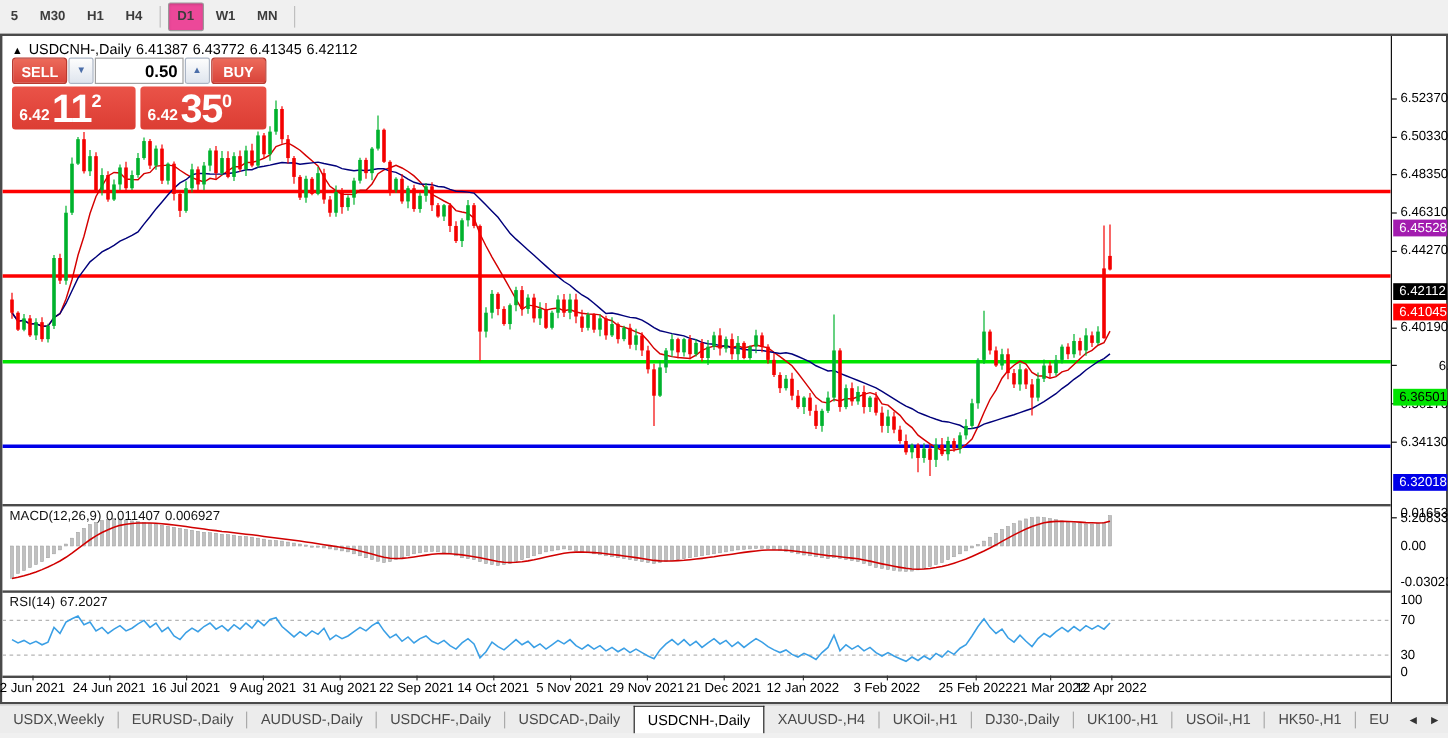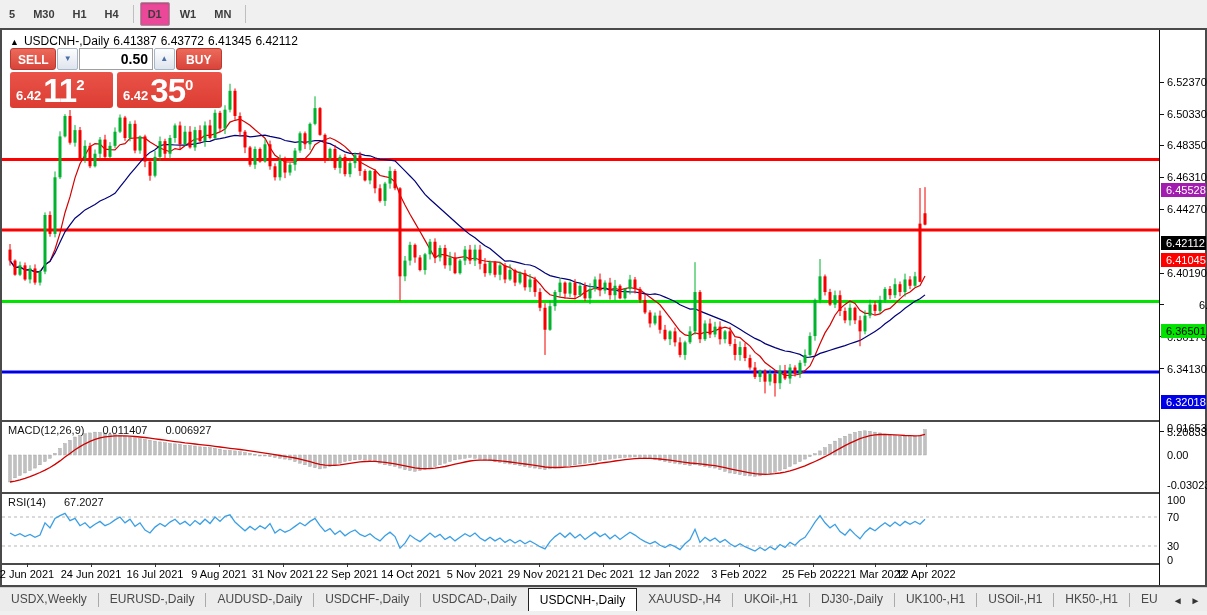--- a/index.html
+++ b/index.html
@@ -43,21 +43,21 @@
   #tp-row2{display:flex;margin-top:2px;height:36px;}
   .price-box{background:linear-gradient(#ea5348,#dc3d33);border-radius:3px;color:#fff;
     display:flex;align-items:flex-end;padding:0 4px 1px 6px;}
   #sell-box{width:95px;margin-right:4px;}
   #buy-box{width:97px;}
   .pb-small{font-size:13px;font-weight:bold;margin:0 2px 4px 0;}
   .pb-big{font-size:33px;font-weight:bold;line-height:33px;letter-spacing:-1px;}
   .pb-sup{font-size:15px;font-weight:bold;margin-bottom:14px;}
   
   .ind-label{position:absolute;left:6px;top:2px;font-size:11px;color:#111;z-index:4;white-space:nowrap;}
-  .ind-label span{margin-right:18px;}
+  .ind-label span{margin-right:4px;}
   
   .ax-lbl{position:absolute;left:7px;font-size:11px;color:#000;transform:translateY(-50%);white-space:nowrap;}
   .ax-tick{position:absolute;left:0;width:4px;height:1px;background:#111;}
   .ax-badge{position:absolute;left:1px;width:45px;height:14px;font-size:11px;line-height:14px;
     padding-left:5px;transform:translateY(-50%);z-index:3;box-sizing:border-box;}
   
   #tab-bar{position:absolute;left:0;top:587px;width:1207px;height:24px;background:#ececec;
     display:flex;align-items:center;overflow:hidden;border-top:1px solid #cfcfcf;}
   .tab{font-size:12px;color:#4a4a4a;line-height:23px;padding:0 11px;white-space:nowrap;cursor:default;}
   .tab.active{background:#fff;border:1px solid #222;border-bottom:none;color:#000;margin-top:0px;}
@@ -705,21 +705,21 @@
       <div id="date-axis">
           <div class="date-tick" style="left: 25px;"></div>
           <div class="date-lbl" style="left: 25px;">2 Jun 2021</div>
           <div class="date-tick" style="left: 89px;"></div>
           <div class="date-lbl" style="left: 89px;">24 Jun 2021</div>
           <div class="date-tick" style="left: 153px;"></div>
           <div class="date-lbl" style="left: 153px;">16 Jul 2021</div>
           <div class="date-tick" style="left: 217px;"></div>
           <div class="date-lbl" style="left: 217px;">9 Aug 2021</div>
           <div class="date-tick" style="left: 281px;"></div>
-          <div class="date-lbl" style="left: 281px;">31 Nov 2021</div>
+          <div class="date-lbl" style="left: 281px;">31 Aug 2021</div>
           <div class="date-tick" style="left: 345px;"></div>
           <div class="date-lbl" style="left: 345px;">22 Sep 2021</div>
           <div class="date-tick" style="left: 409px;"></div>
           <div class="date-lbl" style="left: 409px;">14 Oct 2021</div>
           <div class="date-tick" style="left: 473px;"></div>
           <div class="date-lbl" style="left: 473px;">5 Nov 2021</div>
           <div class="date-tick" style="left: 537px;"></div>
           <div class="date-lbl" style="left: 537px;">29 Nov 2021</div>
           <div class="date-tick" style="left: 601px;"></div>
           <div class="date-lbl" style="left: 601px;">21 Dec 2021</div>

